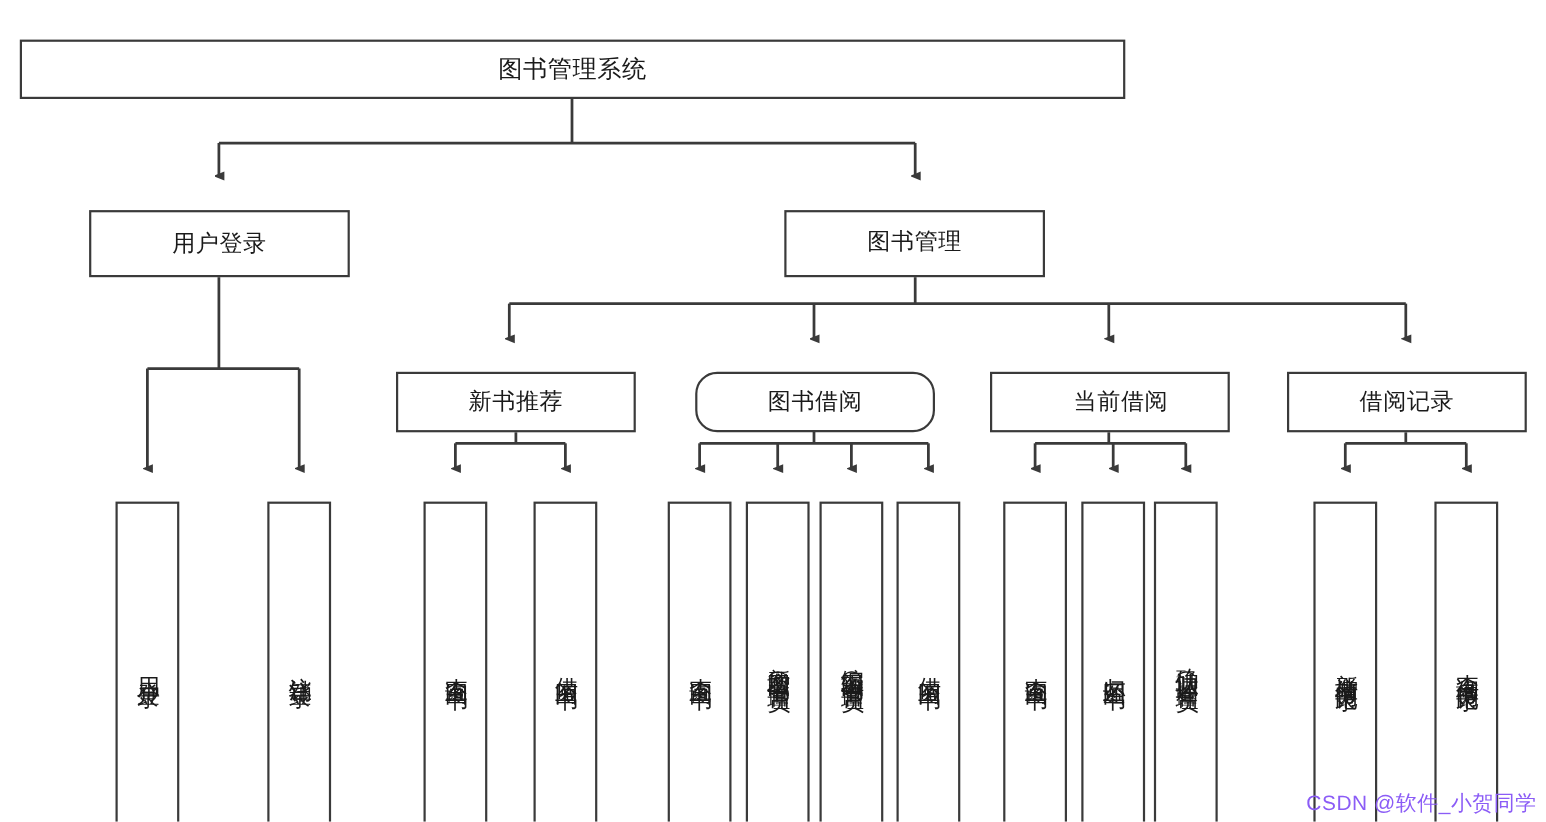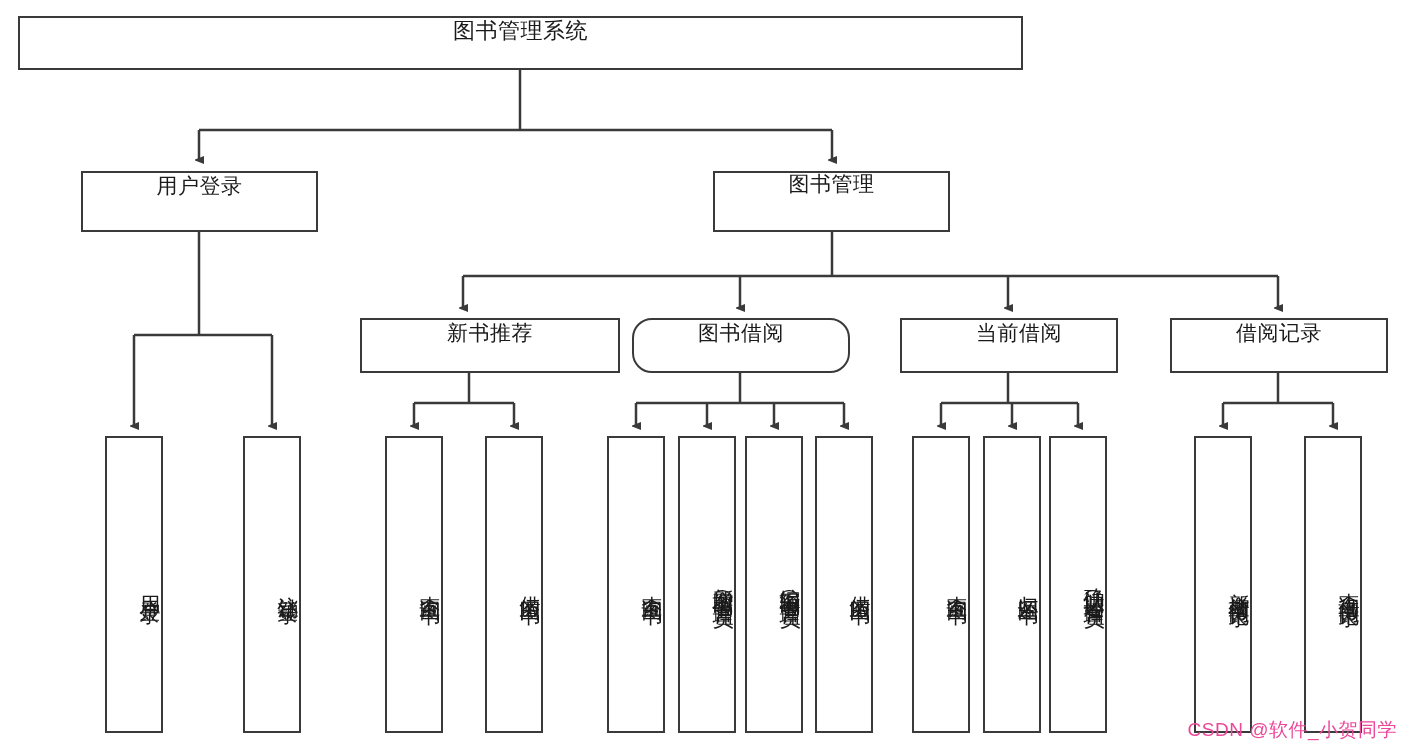--- a/index.html
+++ b/index.html
@@ -16,23 +16,25 @@
     height: 747px;
     background: #ffffff;
     overflow: hidden;
   }
   .node {
     position: absolute;
     box-sizing: border-box;
     border: 2px solid #3a3a3a;
     background: #ffffff;
     display: flex;
+    align-items: center;
     justify-content: center;
     color: #1a1a1a;
     text-align: center;
+    margin-top: 20px;
   }
   .node.horiz {
     font-size: 21px;
     letter-spacing: 0.5px;
     line-height: 1.2;
   }
   .node.vert {
     writing-mode: vertical-rl;
     text-orientation: upright;
     font-size: 21px;
@@ -49,21 +51,21 @@
     top: 0;
     width: 1405px;
     height: 747px;
     pointer-events: none;
   }
   .watermark {
     position: absolute;
     right: 8px;
     bottom: 4px;
     font-size: 19px;
-    color: #ec4899;
+    color: #8b5cf6;
     white-space: nowrap;
     letter-spacing: 0.5px;
   }
 </style>
 </head>
 <body>
 
 <div id="canvas">
 
   <svg class="wires" viewBox="0 0 1405 747">
@@ -120,21 +122,21 @@
     <span>图书管理系统</span>
   </div>
 
   <div class="node horiz" style="left:81px; top:171px; width:237px; height:61px;">
     <span>用户登录</span>
   </div>
   <div class="node horiz" style="left:713px; top:171px; width:237px; height:61px;font-family:Liberation Mono, monospace;">
     <span>图书管理</span>
   </div>
 
-  <div class="node horiz" style="left:360px; top:318px; width:260px; height:55px;">
+  <div class="node horiz" style="left:360px; top:318px; width:218px; height:55px;">
     <span>新书推荐</span>
   </div>
   <div class="node horiz" style="left:632px; top:318px; width:218px; height:55px;border-radius:20px;">
     <span>图书借阅</span>
   </div>
   <div class="node horiz" style="left:900px; top:318px; width:218px; height:55px;padding-left:20px;">
     <span>当前借阅</span>
   </div>
   <div class="node horiz" style="left:1170px; top:318px; width:218px; height:55px;">
     <span>借阅记录</span>

